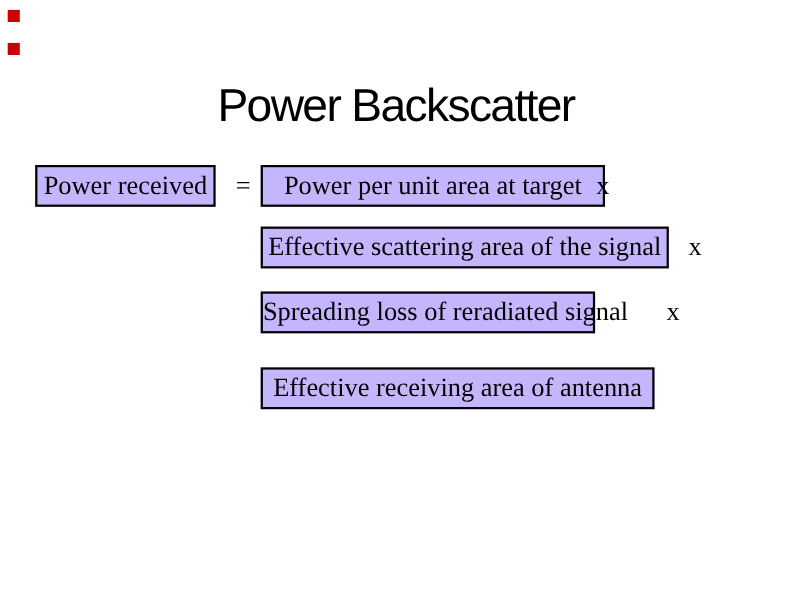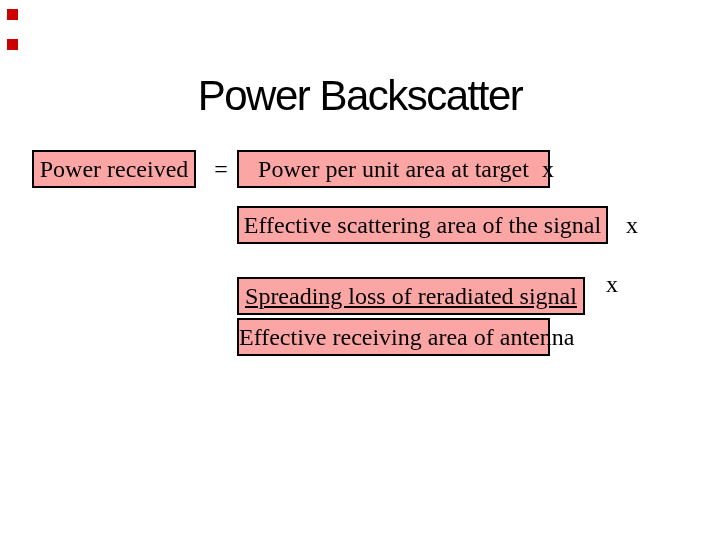--- a/index.html
+++ b/index.html
@@ -31,43 +31,43 @@
     font-size: 42px;
     line-height: 47px;
     letter-spacing: -1.5px;
     white-space: nowrap;
   }
   .box {
     position: absolute;
     box-sizing: border-box;
     height: 38px;
     border: 2px solid #000000;
-    background: #fca5a5;
+    background: #c4b5fd;
     font-size: 24px;
     line-height: 34px;
     text-align: center;
     white-space: nowrap;
     overflow: visible;
   }
   .op {
     position: absolute;
     height: 38px;
     font-size: 24px;
     line-height: 38px;
     white-space: nowrap;
   }
   .box-result { left: 32px;  top: 150px; width: 164px; }
   .op-equals  { left: 204px; top: 150px; width: 34px; text-align: center; }
   .box-term0  { left: 237px; top: 150px; width: 313px; }
   .op-x0      { left: 542px; top: 150px; }
   .box-term1  { left: 237px; top: 206px; width: 371px; }
   .op-x1      { left: 626px; top: 206px; }
-  .box-term2  { left: 237px; top: 277px; width: 348px; text-decoration: underline; }
+  .box-term2  { left: 237px; top: 265px; width: 304px; }
   .op-x2      { left: 606px; top: 265px; }
-  .box-term3  { left: 237px; top: 318px; width: 313px; }
+  .box-term3  { left: 237px; top: 334px; width: 358px; }
 </style>
 </head>
 <body>
 
 <div class="slide">
 
   <div class="marker marker-1"></div>
   <div class="marker marker-2"></div>
 
   <div class="title">Power Backscatter</div>

